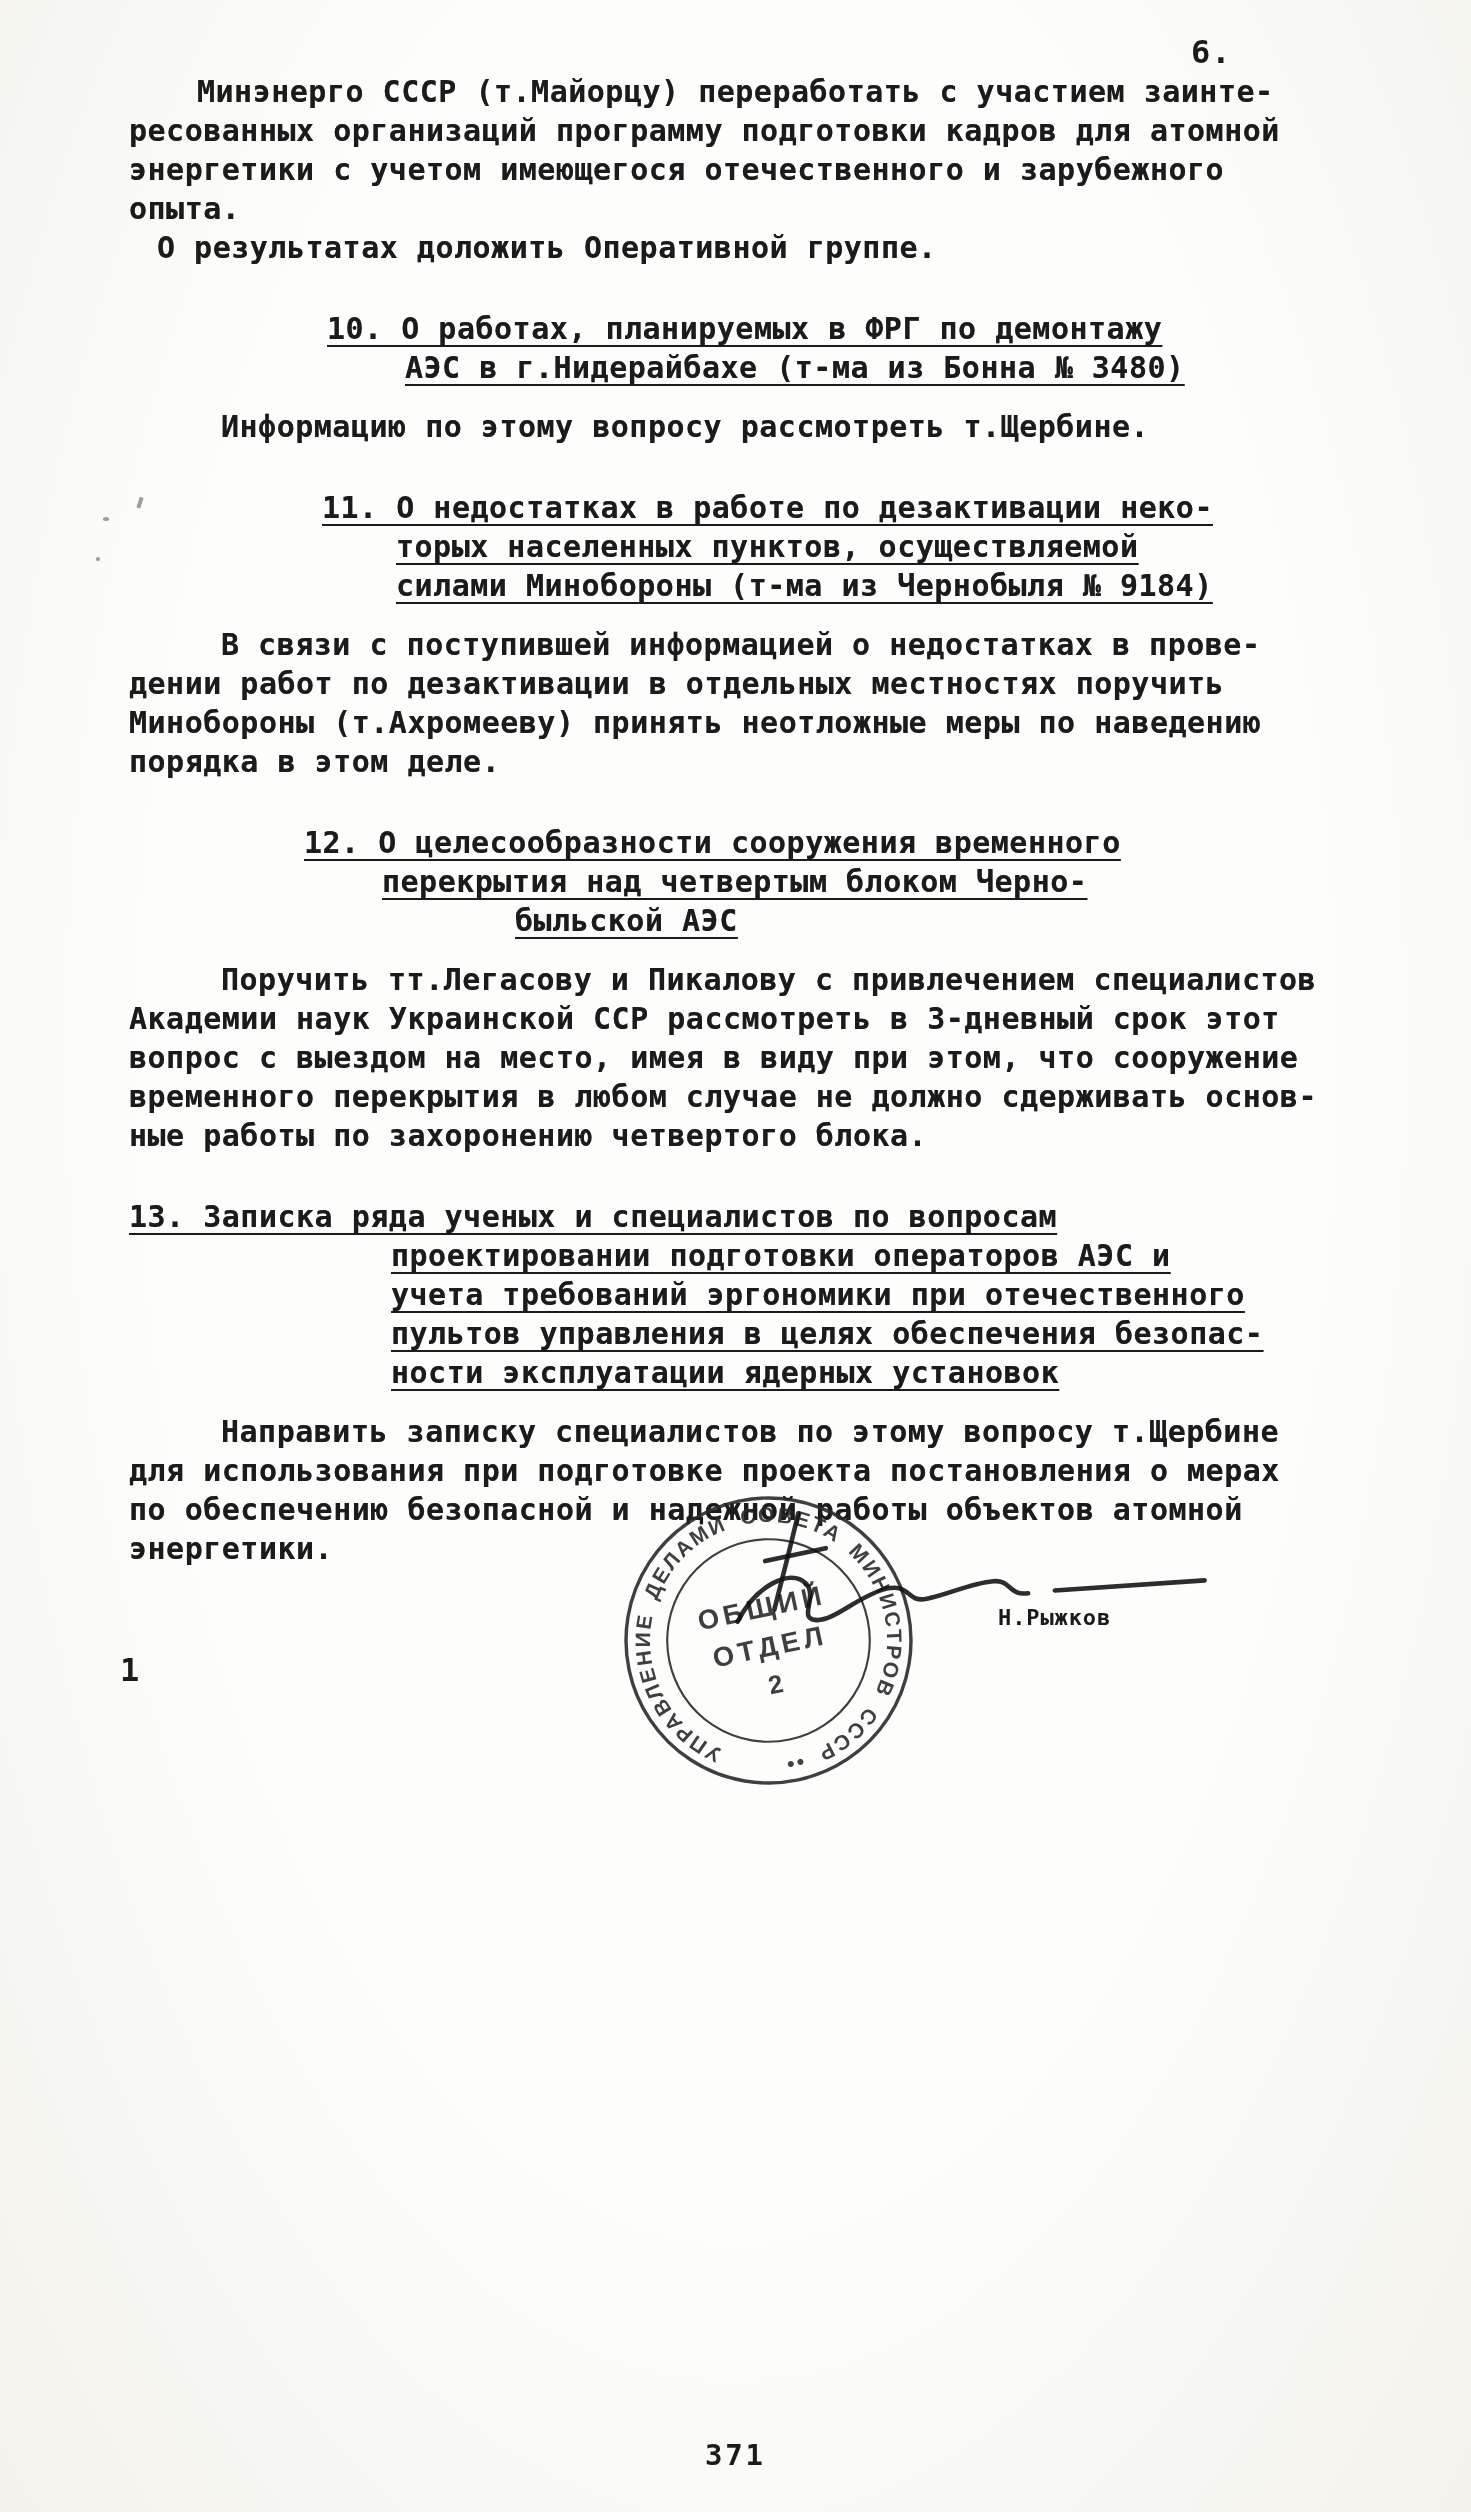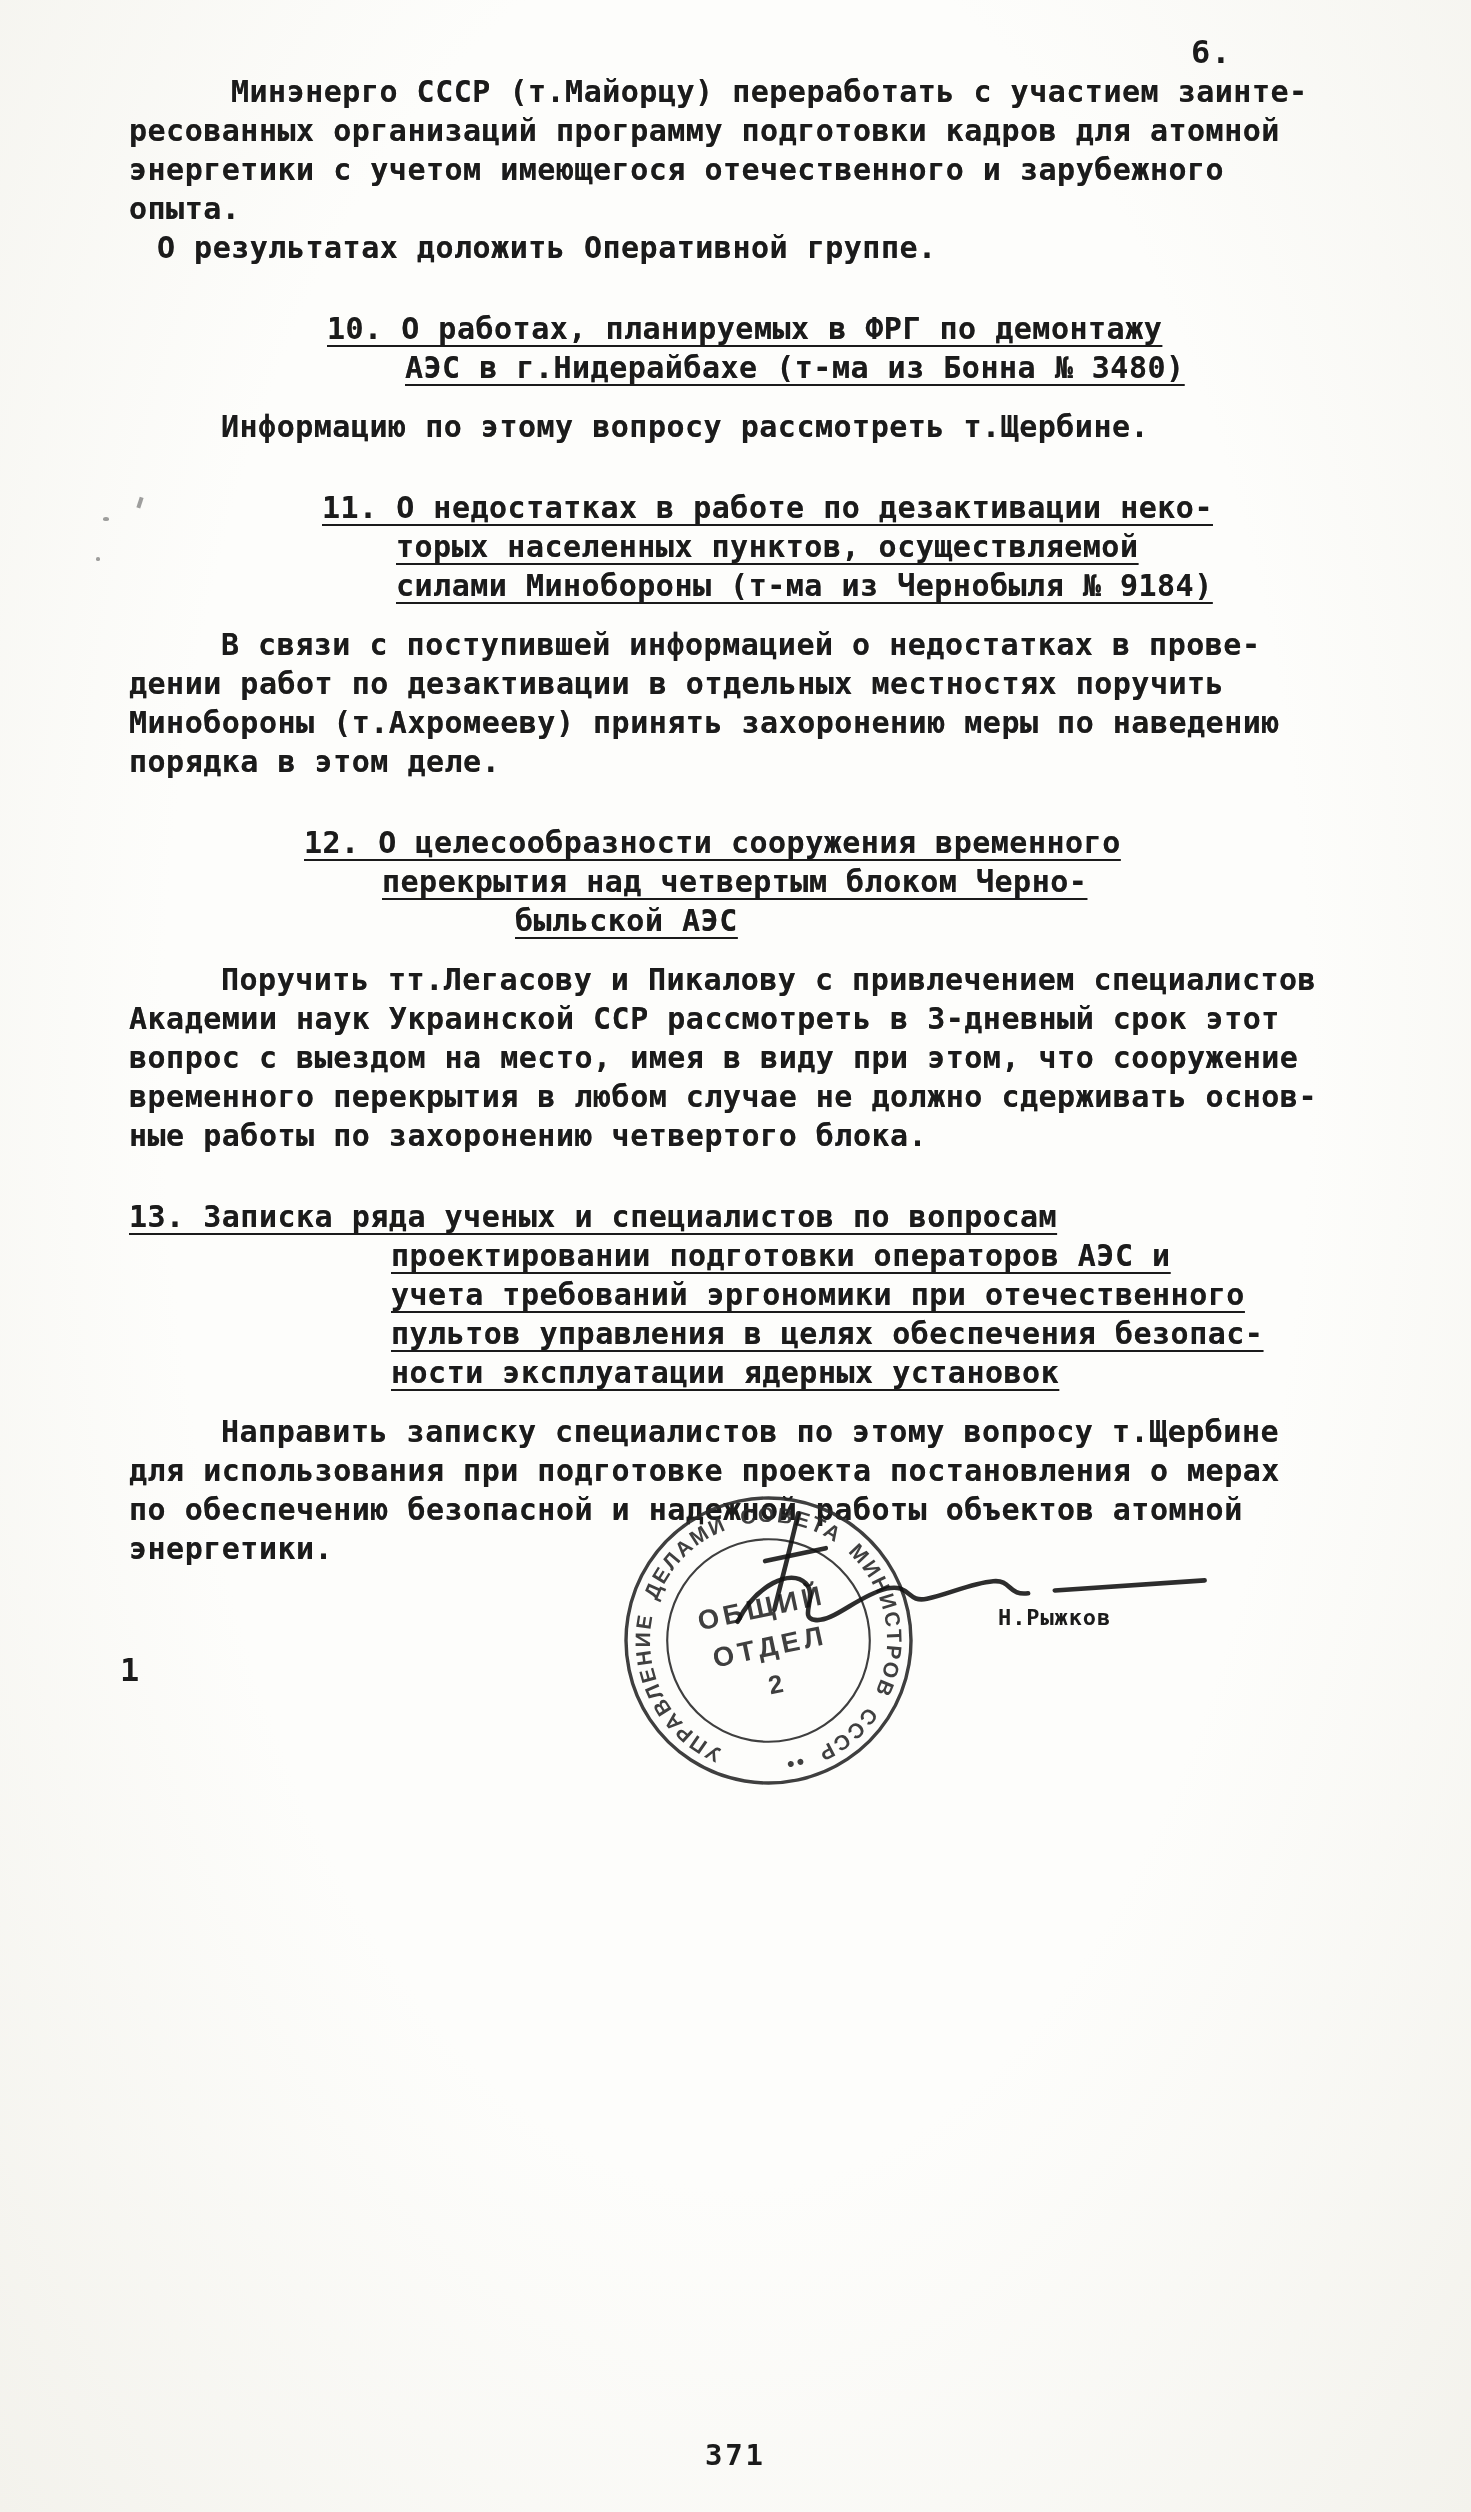--- a/index.html
+++ b/index.html
@@ -11,21 +11,21 @@
     font-family:"DejaVu Sans Mono","Liberation Mono",monospace;
     font-weight:700; color:#1b1b1b;
   }
   .pg-num { position:absolute; left:1191px; top:33px; font-size:32px; letter-spacing:0.9px; }
   .col { position:absolute; left:129px; top:72px; width:1233px; }
   .tl { white-space:nowrap; font-size:30px; line-height:39px; letter-spacing:0.5px;
         text-shadow:0 0 0.6px rgba(10,10,10,0.55); }
   .u  { text-decoration:underline; text-underline-offset:6.4px; text-decoration-thickness:1.8px; }
   .item { margin-top:42px; }
   .bd   { margin-top:20px; }
-  .ml30 {margin-left:28px}  .ml100{margin-left:92px} .ml115{margin-left:102px}
+  .ml30 {margin-left:28px}  .ml100{margin-left:92px} .ml115{margin-left:68px}
   .ml190{margin-left:175px} .ml200{} .ml210{margin-left:193px}
   .ml215{margin-left:198px} .ml275{margin-left:253px} .ml285{margin-left:262px}
   .ml290{margin-left:267px} .ml300{margin-left:276px} .ml420{margin-left:386px}
   
   .stamp-svg { position:absolute; left:614px; top:1486px; width:309px; height:309px;
                transform:rotate(-12deg); opacity:0.9; }
   .stamp-svg circle { fill:none; stroke:#2b2b2b; }
   .stamp-svg text { fill:#2b2b2b; font-family:"Liberation Sans",sans-serif; font-weight:bold; }
   .ring-text { font-size:24.5px; letter-spacing:2.5px; word-spacing:7px; }
   .c-line { text-anchor:middle; letter-spacing:5px; }
@@ -68,21 +68,21 @@
 
     <section class="item">
       <div class="hd">
         <div class="tl u ml210">11. О недостатках в работе по дезактивации неко-</div>
         <div class="tl u ml290">торых населенных пунктов, осуществляемой</div>
         <div class="tl u ml290">силами Минобороны (т-ма из Чернобыля № 9184)</div>
       </div>
       <div class="bd">
         <div class="tl ml100">В связи с поступившей информацией о недостатках в прове-</div>
         <div class="tl">дении работ по дезактивации в отдельных местностях поручить</div>
-        <div class="tl">Минобороны (т.Ахромееву) принять захоронению меры по наведению</div>
+        <div class="tl">Минобороны (т.Ахромееву) принять неотложные меры по наведению</div>
         <div class="tl">порядка в этом деле.</div>
       </div>
     </section>
 
     <section class="item">
       <div class="hd">
         <div class="tl u ml190">12. О целесообразности сооружения временного</div>
         <div class="tl u ml275">перекрытия над четвертым блоком Черно-</div>
         <div class="tl u ml420">быльской АЭС</div>
       </div>

